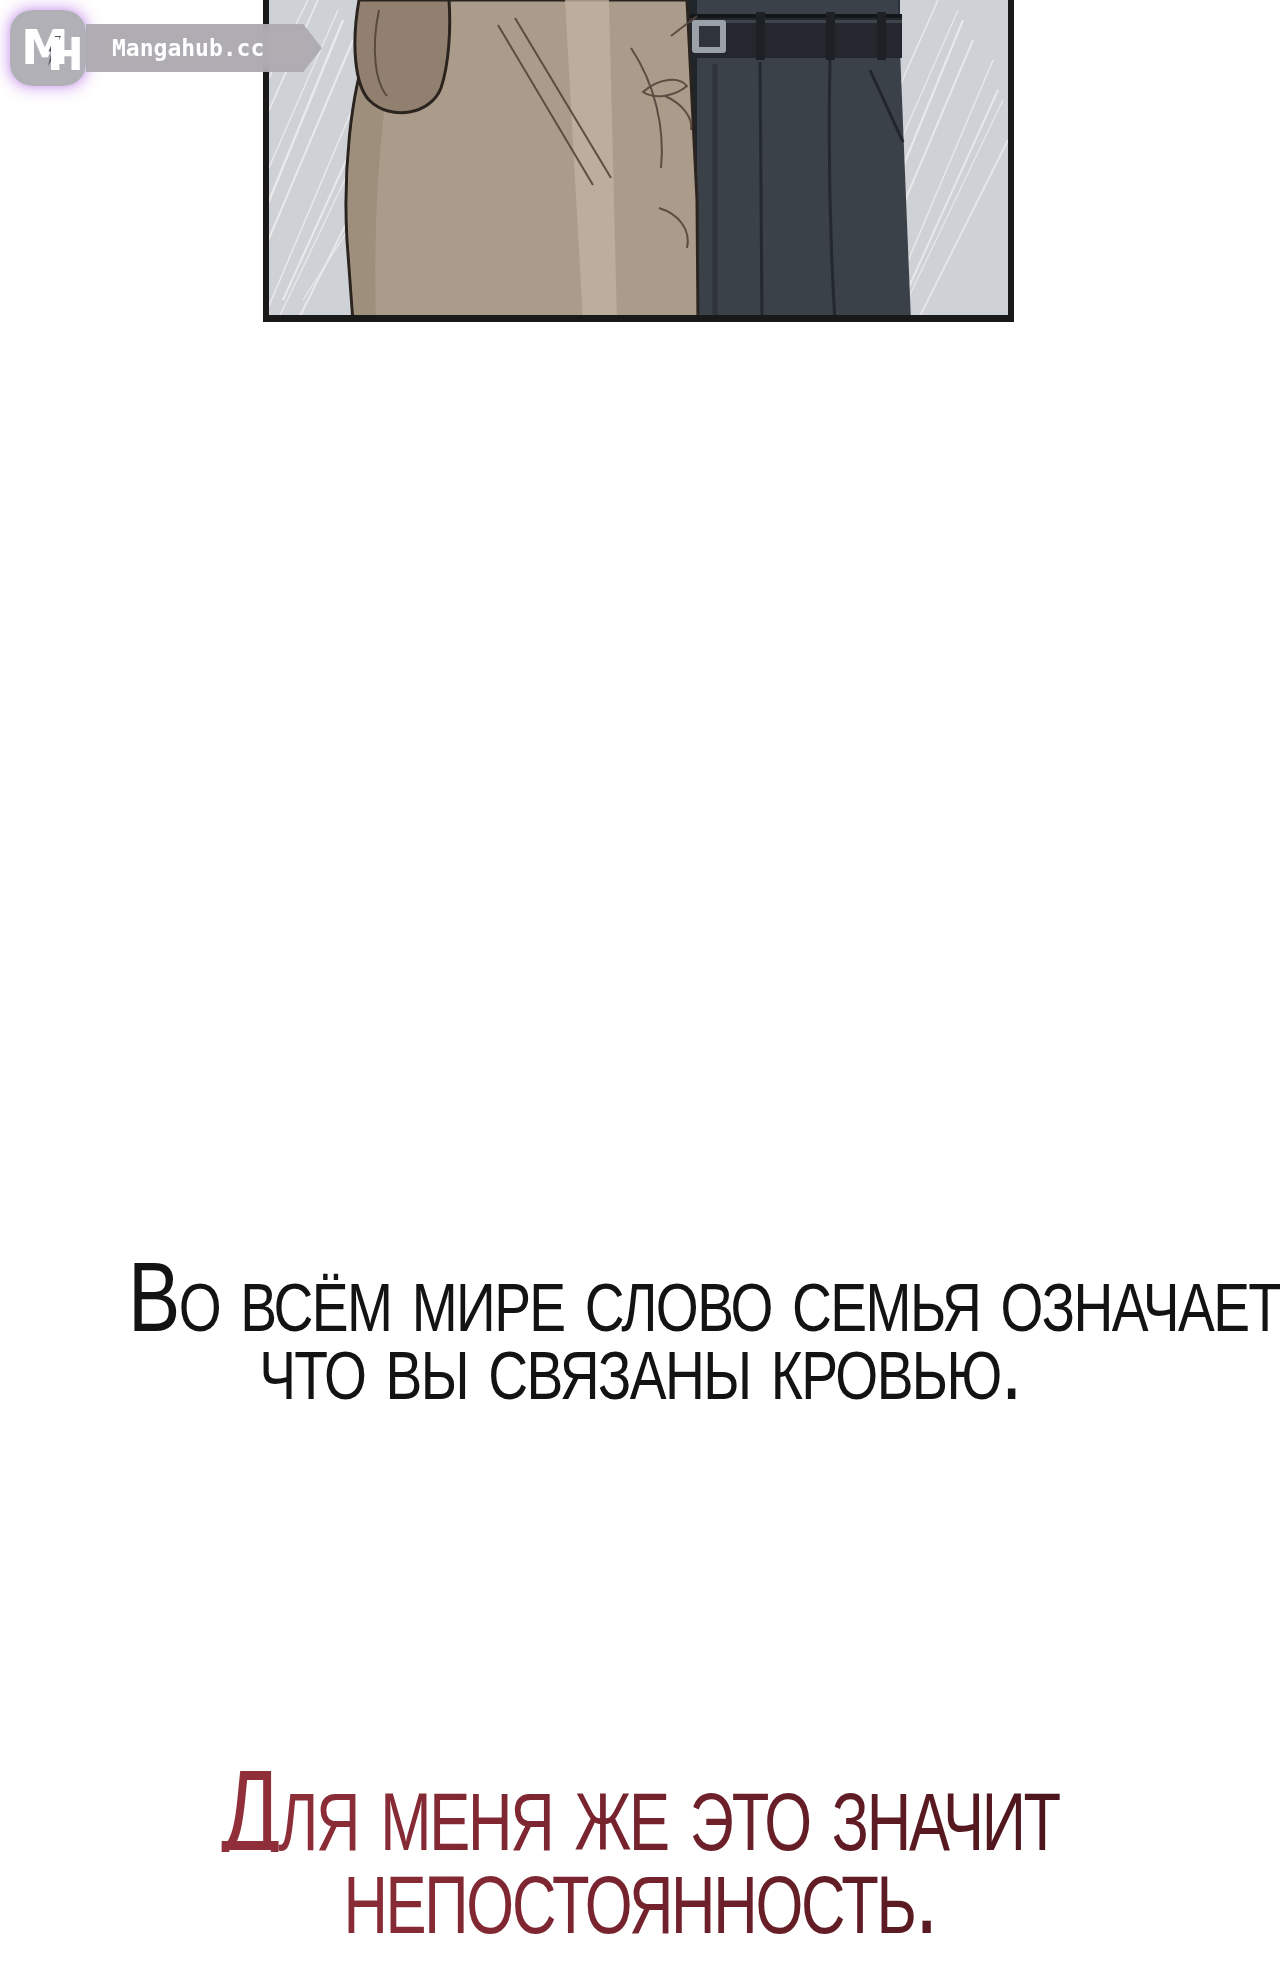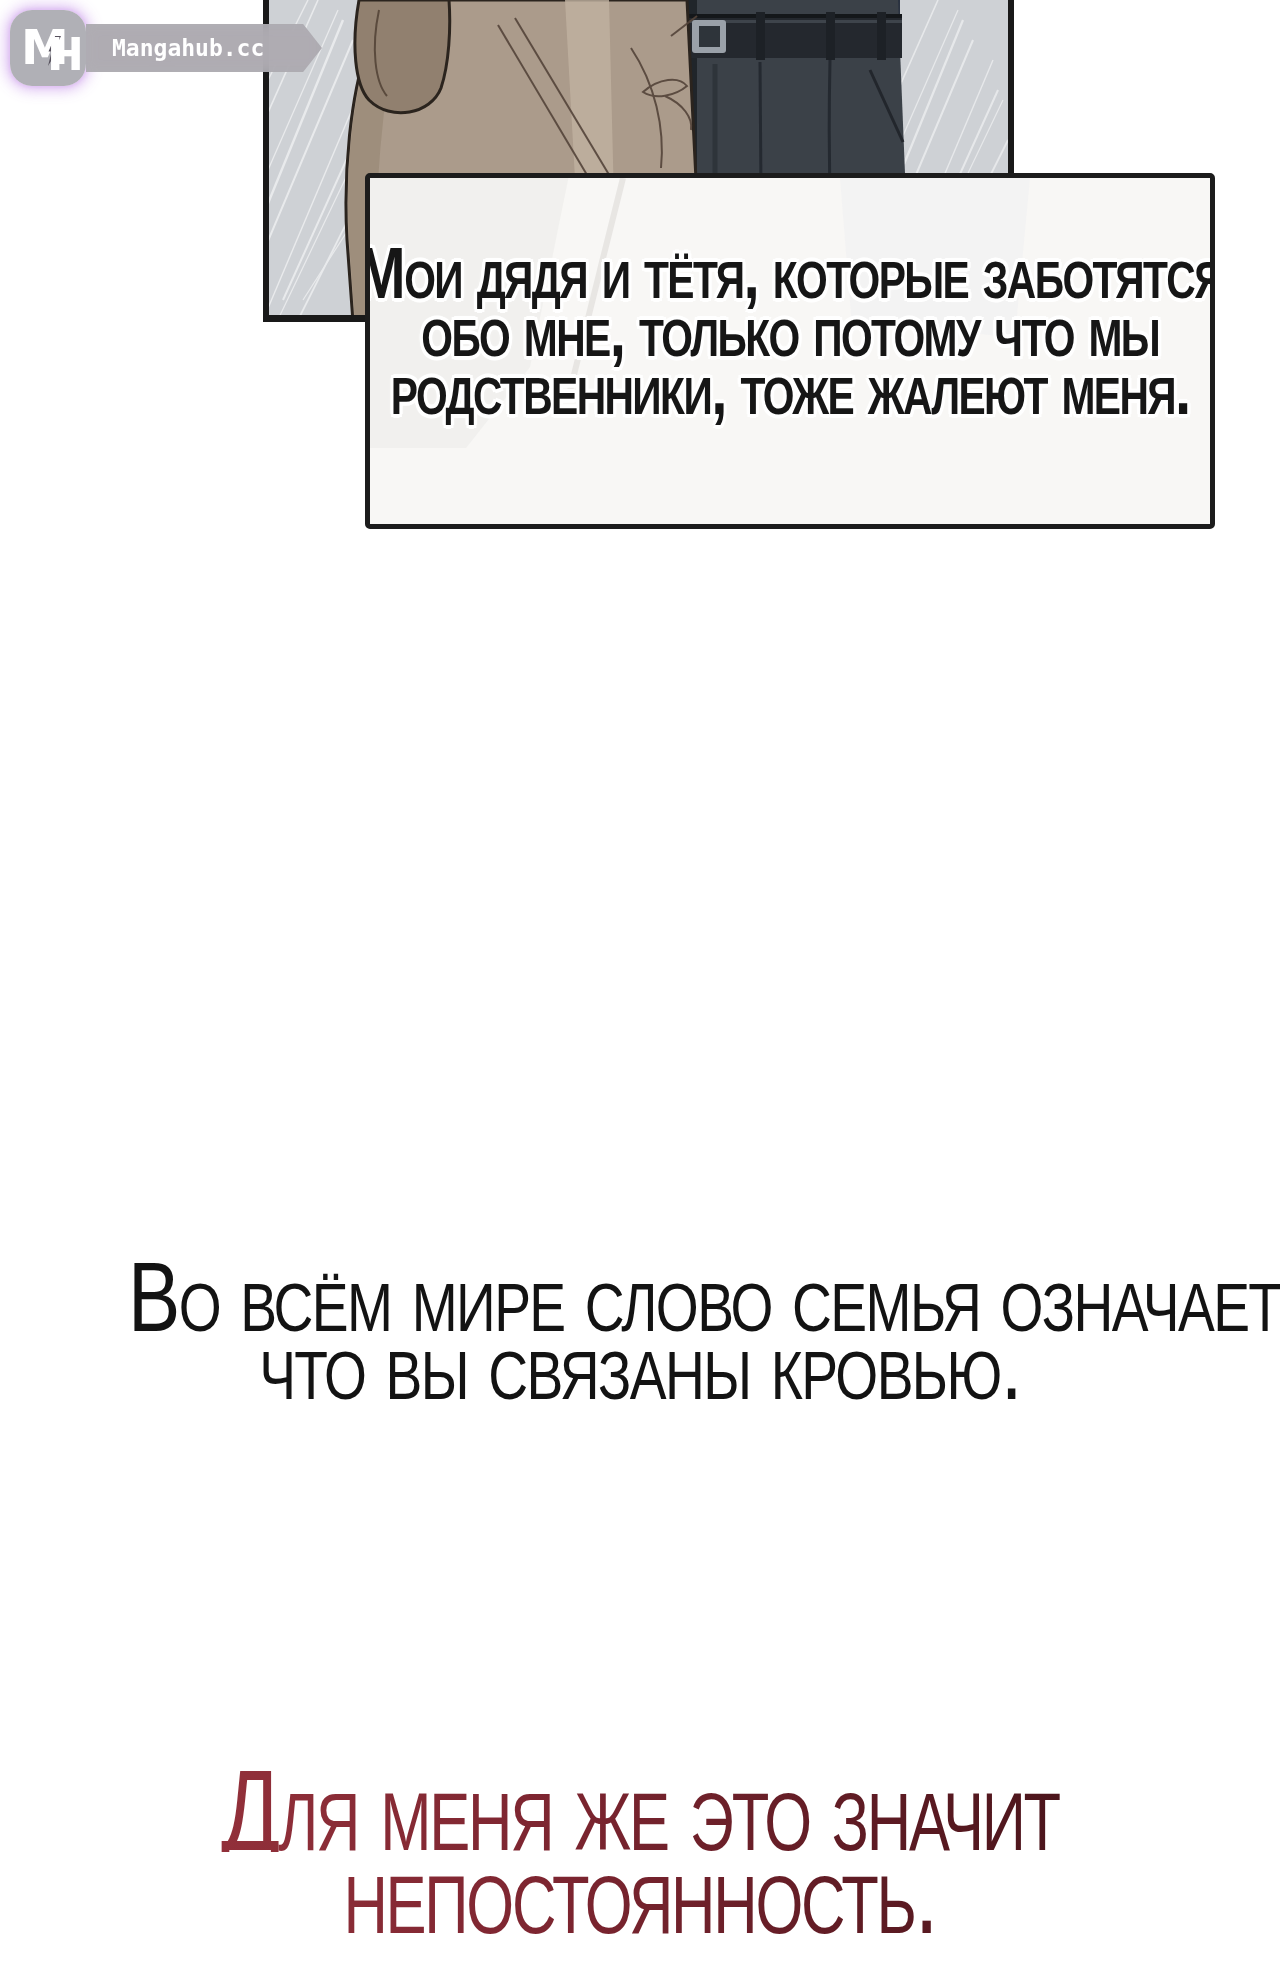--- a/index.html
+++ b/index.html
@@ -177,30 +177,20 @@
       </g>
 
       <g fill="#191919">
         <rect x="0" y="0" width="6" height="322"></rect>
         <rect x="745" y="0" width="6" height="322"></rect>
         <rect x="0" y="315" width="751" height="7"></rect>
       </g>
     </svg>
   </div>
 
-  <div class="caption-box">
-    <div class="ghost ghost-coat"></div>
-    <div class="ghost ghost-coat-edge"></div>
-    <div class="ghost ghost-pants"></div>
-    <div class="caption-text">
-      <span class="caption-line">Мои дядя и тётя, которые заботятся</span>
-      <span class="caption-line">обо мне, только потому что мы</span>
-      <span class="caption-line">родственники, тоже жалеют меня.</span>
-    </div>
-  </div>
 
   <div class="watermark">
     <div class="logo">
       <span class="m">M</span>
       <span class="bolt"></span>
       <span class="h">H</span>
     </div>
     <div class="ribbon">
       <span>Mangahub.cc</span>
     </div>

